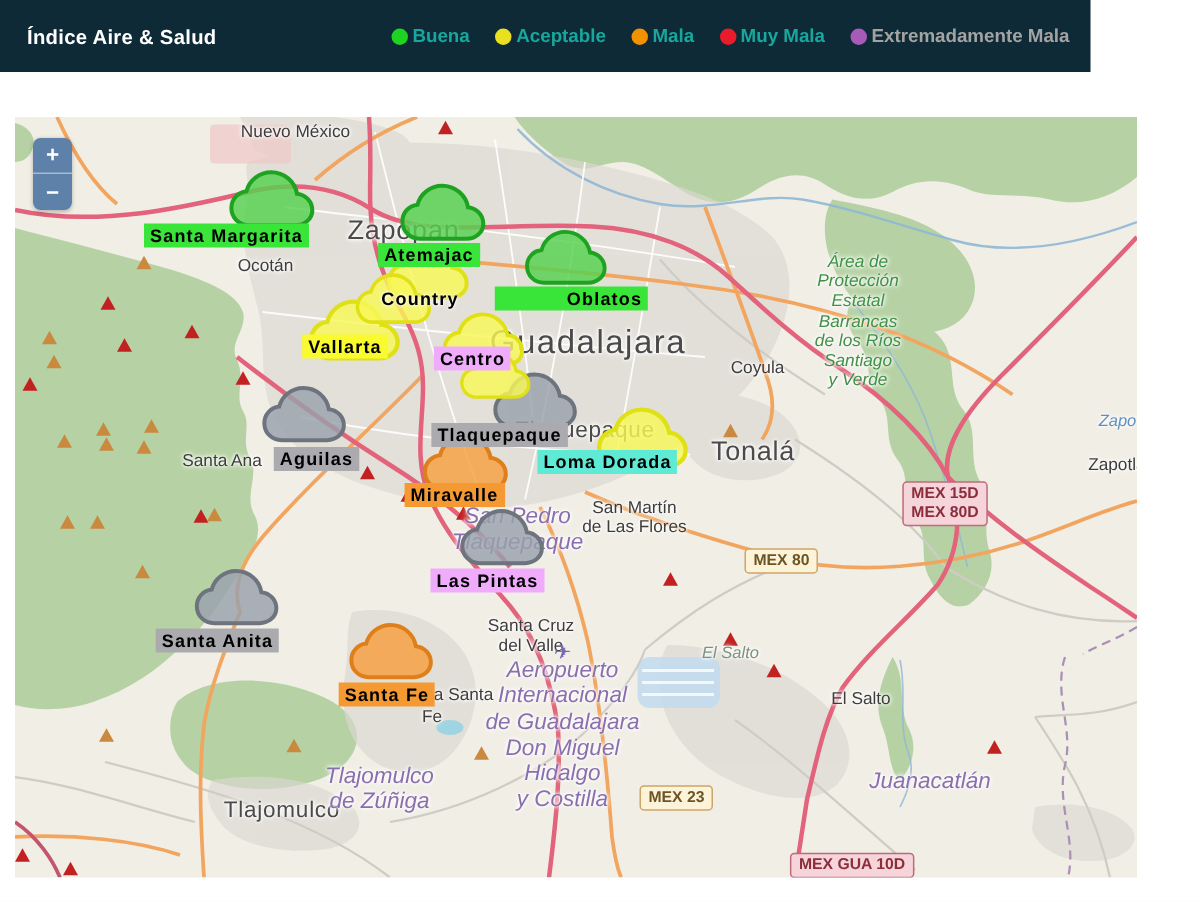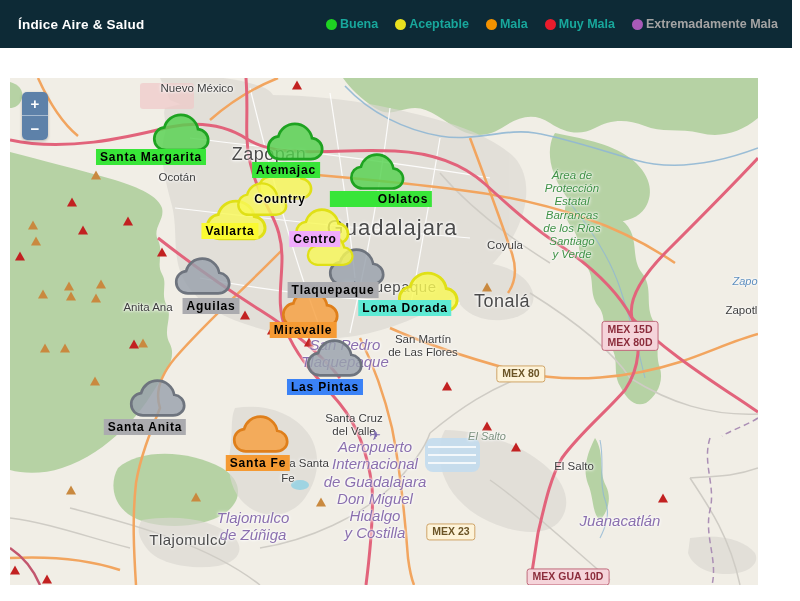--- a/index.html
+++ b/index.html
@@ -1,20 +1,20 @@
 <!DOCTYPE html>
 <html><head>
 <meta charset="utf-8">
 <style>
   html,body{margin:0;padding:0;background:#ffffff;}
   body{font-family:"Liberation Sans","DejaVu Sans",sans-serif;}
   #app{position:relative;width:800px;height:601px;background:#ffffff;overflow:hidden;}
 
   
-  .header{position:absolute;left:0;top:0;width:792px;height:48px;display:flex;align-items:center;justify-content:space-between;}
+  .header{position:absolute;left:0;top:0;width:727px;height:48px;display:flex;align-items:center;justify-content:space-between;}
   .header .title{margin-left:18px;color:#ffffff;font-size:13.5px;font-weight:bold;letter-spacing:.2px;}
   .legend{display:flex;align-items:flex-end;gap:17px;margin-right:14px;}
   .legend-item{display:flex;align-items:center;gap:3px;}
   .legend-dot{width:11px;height:11px;border-radius:50%;}
   .legend-label{font-size:12.5px;font-weight:bold;}
 
   
   .map{position:absolute;left:10px;top:78px;width:748px;height:507px;background:#f1eee6;overflow:hidden;}
   .map svg.base{position:absolute;left:0;top:0;z-index:1;}
 
@@ -200,21 +200,21 @@
         <path d="M49.5 42 H15.5 C8 42 2.5 36.3 2.5 29.3 C2.5 22.8 7.2 17.6 13.6 16.9 C15.7 8.8 23.1 3 31.8 3 C41.2 3 49.2 9.7 50.8 18.8 C57.2 19.5 62 24.6 62 31 C62 37.1 56.4 42 49.5 42 Z" fill="#f8f858" fill-opacity="0.82" stroke="#e0e016" stroke-width="3"></path>
       </svg>
       <div class="st-label" style="background: #5eead4; left: 395px; top: 230px;">Loma Dorada</div>
       <svg class="cloud" width="58" height="42" viewBox="0 0 64 46" style="left: 271px; top: 210px;">
         <path d="M49.5 42 H15.5 C8 42 2.5 36.3 2.5 29.3 C2.5 22.8 7.2 17.6 13.6 16.9 C15.7 8.8 23.1 3 31.8 3 C41.2 3 49.2 9.7 50.8 18.8 C57.2 19.5 62 24.6 62 31 C62 37.1 56.4 42 49.5 42 Z" fill="#f6a040" fill-opacity="0.82" stroke="#df7f1b" stroke-width="3"></path>
       </svg>
       <div class="st-label" style="background: rgb(245, 154, 51); left: 293px; top: 252px;">Miravalle</div>
       <svg class="cloud" width="57" height="41" viewBox="0 0 64 46" style="left: 295.5px; top: 259.5px;">
         <path d="M49.5 42 H15.5 C8 42 2.5 36.3 2.5 29.3 C2.5 22.8 7.2 17.6 13.6 16.9 C15.7 8.8 23.1 3 31.8 3 C41.2 3 49.2 9.7 50.8 18.8 C57.2 19.5 62 24.6 62 31 C62 37.1 56.4 42 49.5 42 Z" fill="#99a1ac" fill-opacity="0.82" stroke="#6e747e" stroke-width="3"></path>
       </svg>
-      <div class="st-label" style="background: #3b82f6; left: 315px; top: 309px;">Las Pintas</div>
+      <div class="st-label" style="background: #f0abfc; left: 315px; top: 309px;">Las Pintas</div>
       <svg class="cloud" width="57" height="41" viewBox="0 0 64 46" style="left: 118.5px; top: 299.5px;">
         <path d="M49.5 42 H15.5 C8 42 2.5 36.3 2.5 29.3 C2.5 22.8 7.2 17.6 13.6 16.9 C15.7 8.8 23.1 3 31.8 3 C41.2 3 49.2 9.7 50.8 18.8 C57.2 19.5 62 24.6 62 31 C62 37.1 56.4 42 49.5 42 Z" fill="#99a1ac" fill-opacity="0.82" stroke="#6e747e" stroke-width="3"></path>
       </svg>
       <div class="st-label" style="background: rgb(171, 171, 175); left: 135px; top: 349px;">Santa Anita</div>
       <svg class="cloud" width="57" height="41" viewBox="0 0 64 46" style="left: 221.5px; top: 335.5px;">
         <path d="M49.5 42 H15.5 C8 42 2.5 36.3 2.5 29.3 C2.5 22.8 7.2 17.6 13.6 16.9 C15.7 8.8 23.1 3 31.8 3 C41.2 3 49.2 9.7 50.8 18.8 C57.2 19.5 62 24.6 62 31 C62 37.1 56.4 42 49.5 42 Z" fill="#f6a040" fill-opacity="0.82" stroke="#df7f1b" stroke-width="3"></path>
       </svg>
       <div class="st-label" style="background: rgb(245, 154, 51); left: 248px; top: 385px;">Santa Fe</div>
       <svg class="cloud" width="52" height="37" viewBox="0 0 64 46" style="left: 226px; top: 102.5px;">
         <path d="M49.5 42 H15.5 C8 42 2.5 36.3 2.5 29.3 C2.5 22.8 7.2 17.6 13.6 16.9 C15.7 8.8 23.1 3 31.8 3 C41.2 3 49.2 9.7 50.8 18.8 C57.2 19.5 62 24.6 62 31 C62 37.1 56.4 42 49.5 42 Z" fill="#f8f858" fill-opacity="0.82" stroke="#e0e016" stroke-width="3"></path>
@@ -237,21 +237,21 @@
       <div class="place city2" style="left: 380px; top: 209px;">
         <div>Tlaquepaque</div>
       </div>
       <div class="place city" style="left: 492px; top: 223px;">
         <div>Tonalá</div>
       </div>
       <div class="place town" style="left: 495px; top: 168px;">
         <div>Coyula</div>
       </div>
       <div class="place town" style="left: 138px; top: 230px;">
-        <div>Anita Ana</div>
+        <div>Santa Ana</div>
       </div>
       <div class="place town" style="left: 413px; top: 268px;">
         <div>San Martín</div>
         <div>de Las Flores</div>
       </div>
       <div class="place town" style="left: 344px; top: 347px;">
         <div>Santa Cruz</div>
         <div>del Valle</div>
       </div>
       <div class="place town" style="left: 299px; top: 386px;">

